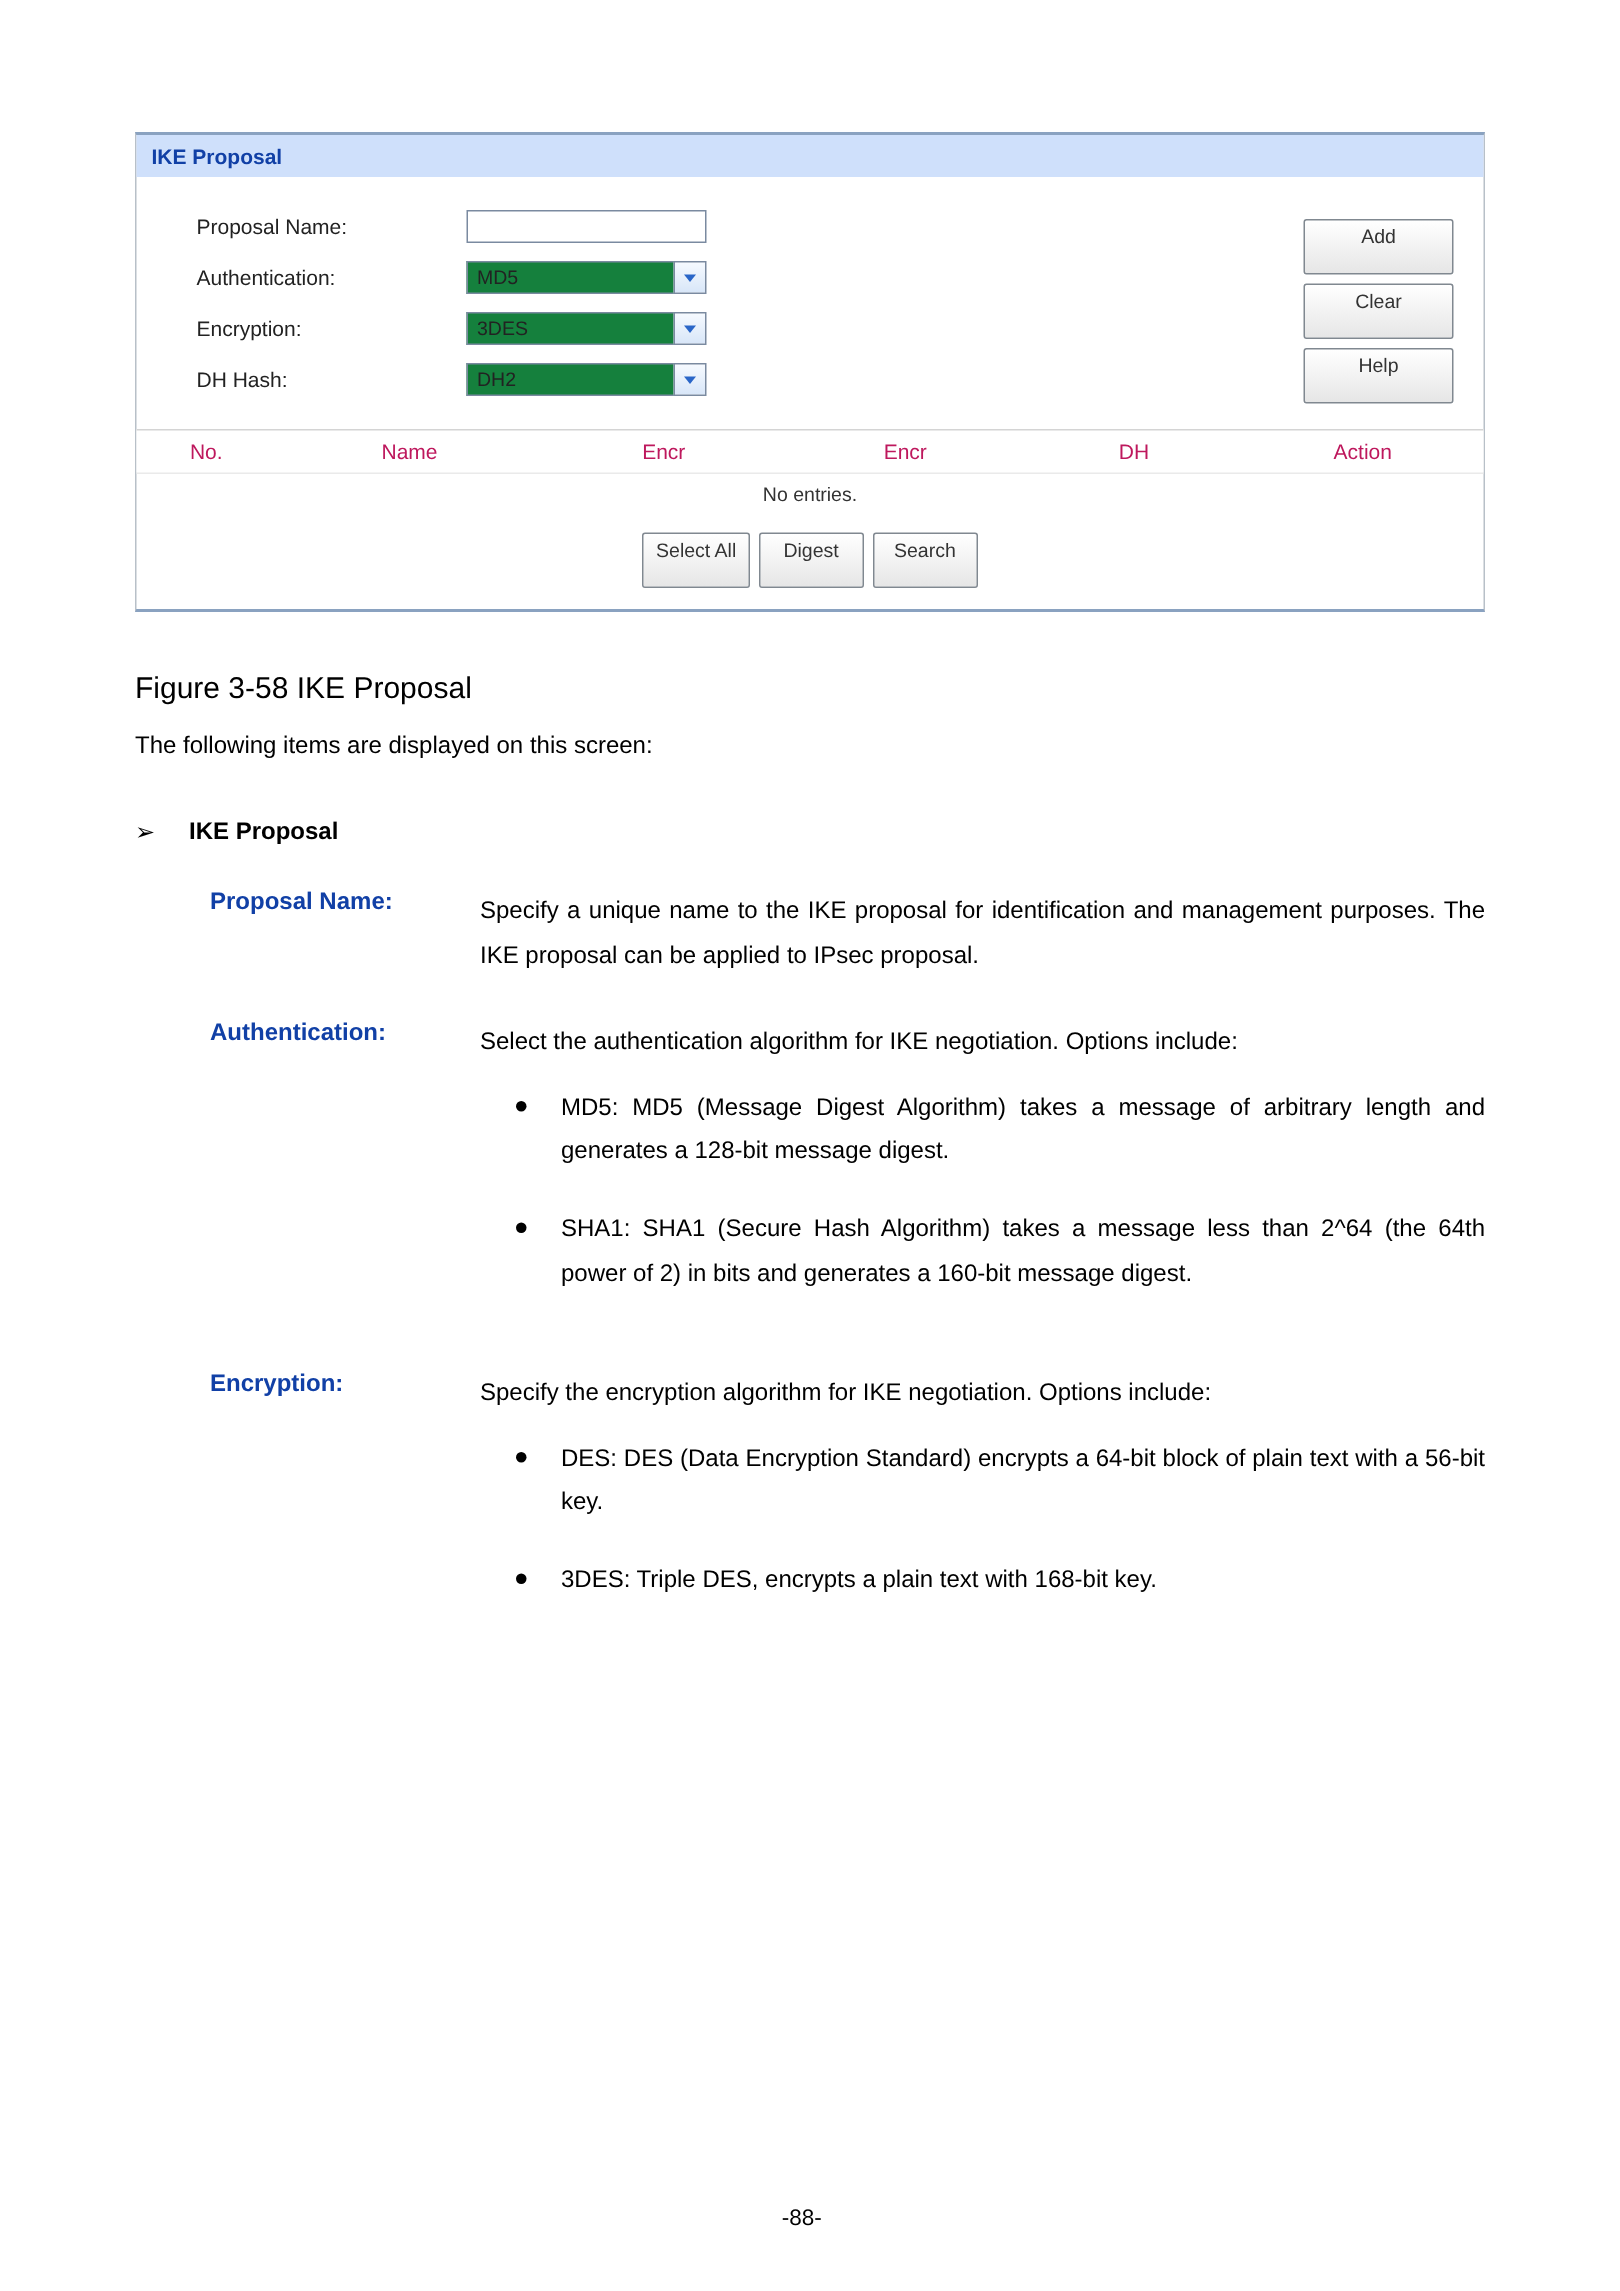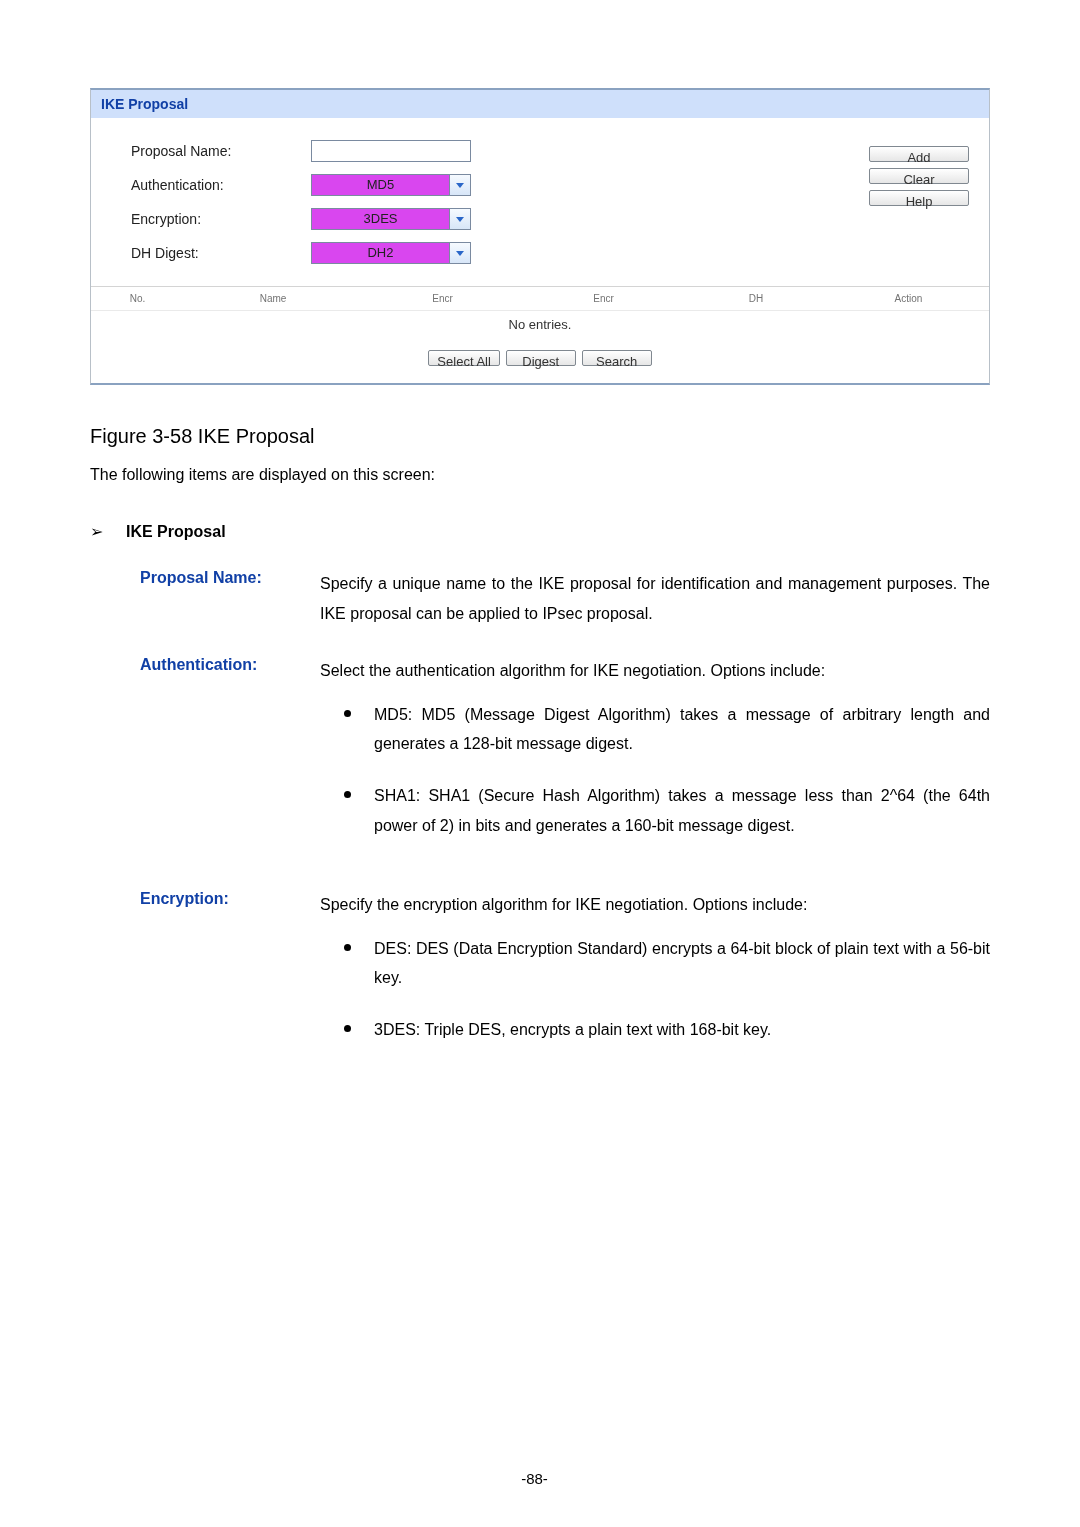--- a/index.html
+++ b/index.html
@@ -69,23 +69,22 @@
   .select-input {
     width: 138px;
     height: 22px;
     border: 1px solid #7a8aa0;
     border-right: 0;
     box-sizing: border-box;
     padding: 0 6px;
     font-size: 13px;
     line-height: 20px;
     color: #222;
-    background: #d946ef;
+    background: #15803d;
     float: left;
-    text-align: center;
   }
   .select-btn {
     width: 22px;
     height: 22px;
     border: 1px solid #7a8aa0;
     box-sizing: border-box;
     background: linear-gradient(#f6faff, #d8e6f8);
     float: left;
     display: flex;
     align-items: center;
@@ -99,37 +98,37 @@
   }
   .btn-stack {
     width: 100px;
     display: flex;
     flex-direction: column;
     gap: 6px;
     padding-top: 12px;
   }
   .btn {
     display: block;
-    height: 16px;
+    height: 37px;
     line-height: 22px;
     font-size: 13px;
     text-align: center;
     border: 1px solid #808890;
     border-radius: 2px;
     background: linear-gradient(#ffffff, #e6e6e6);
     cursor: pointer;
     box-sizing: border-box;
     padding: 0 8px;
   }
   .table-header {
     display: flex;
     border-top: 1px solid #d4d4d4;
     background: #fff;
-    color: #737373;
-    font-size: 10px;
+    color: #be185d;
+    font-size: 14px;
     text-align: center;
   }
   .th, .td { padding: 6px 4px; }
   .col-no    { width: 10%; }
   .col-name  { width: 20%; }
   .col-auth  { width: 18%; }
   .col-encr  { width: 18%; }
   .col-dh    { width: 16%; }
   .col-act   { width: 18%; }
   .no-entries {
@@ -250,21 +249,21 @@
         <div class="form-row">
           <div class="form-label">Encryption:</div>
           <div class="select-wrap">
             <div class="select-input">3DES</div>
             <div class="select-btn">
                 <div class="chevron-down"></div>
               </div>
           </div>
         </div>
         <div class="form-row">
-          <div class="form-label">DH Digest:</div>
+          <div class="form-label">DH Hash:</div>
           <div class="select-wrap">
             <div class="select-input">DH2</div>
             <div class="select-btn">
                 <div class="chevron-down"></div>
               </div>
           </div>
         </div>
       </div>
       <div class="btn-stack">
         <div class="btn">Add</div>

